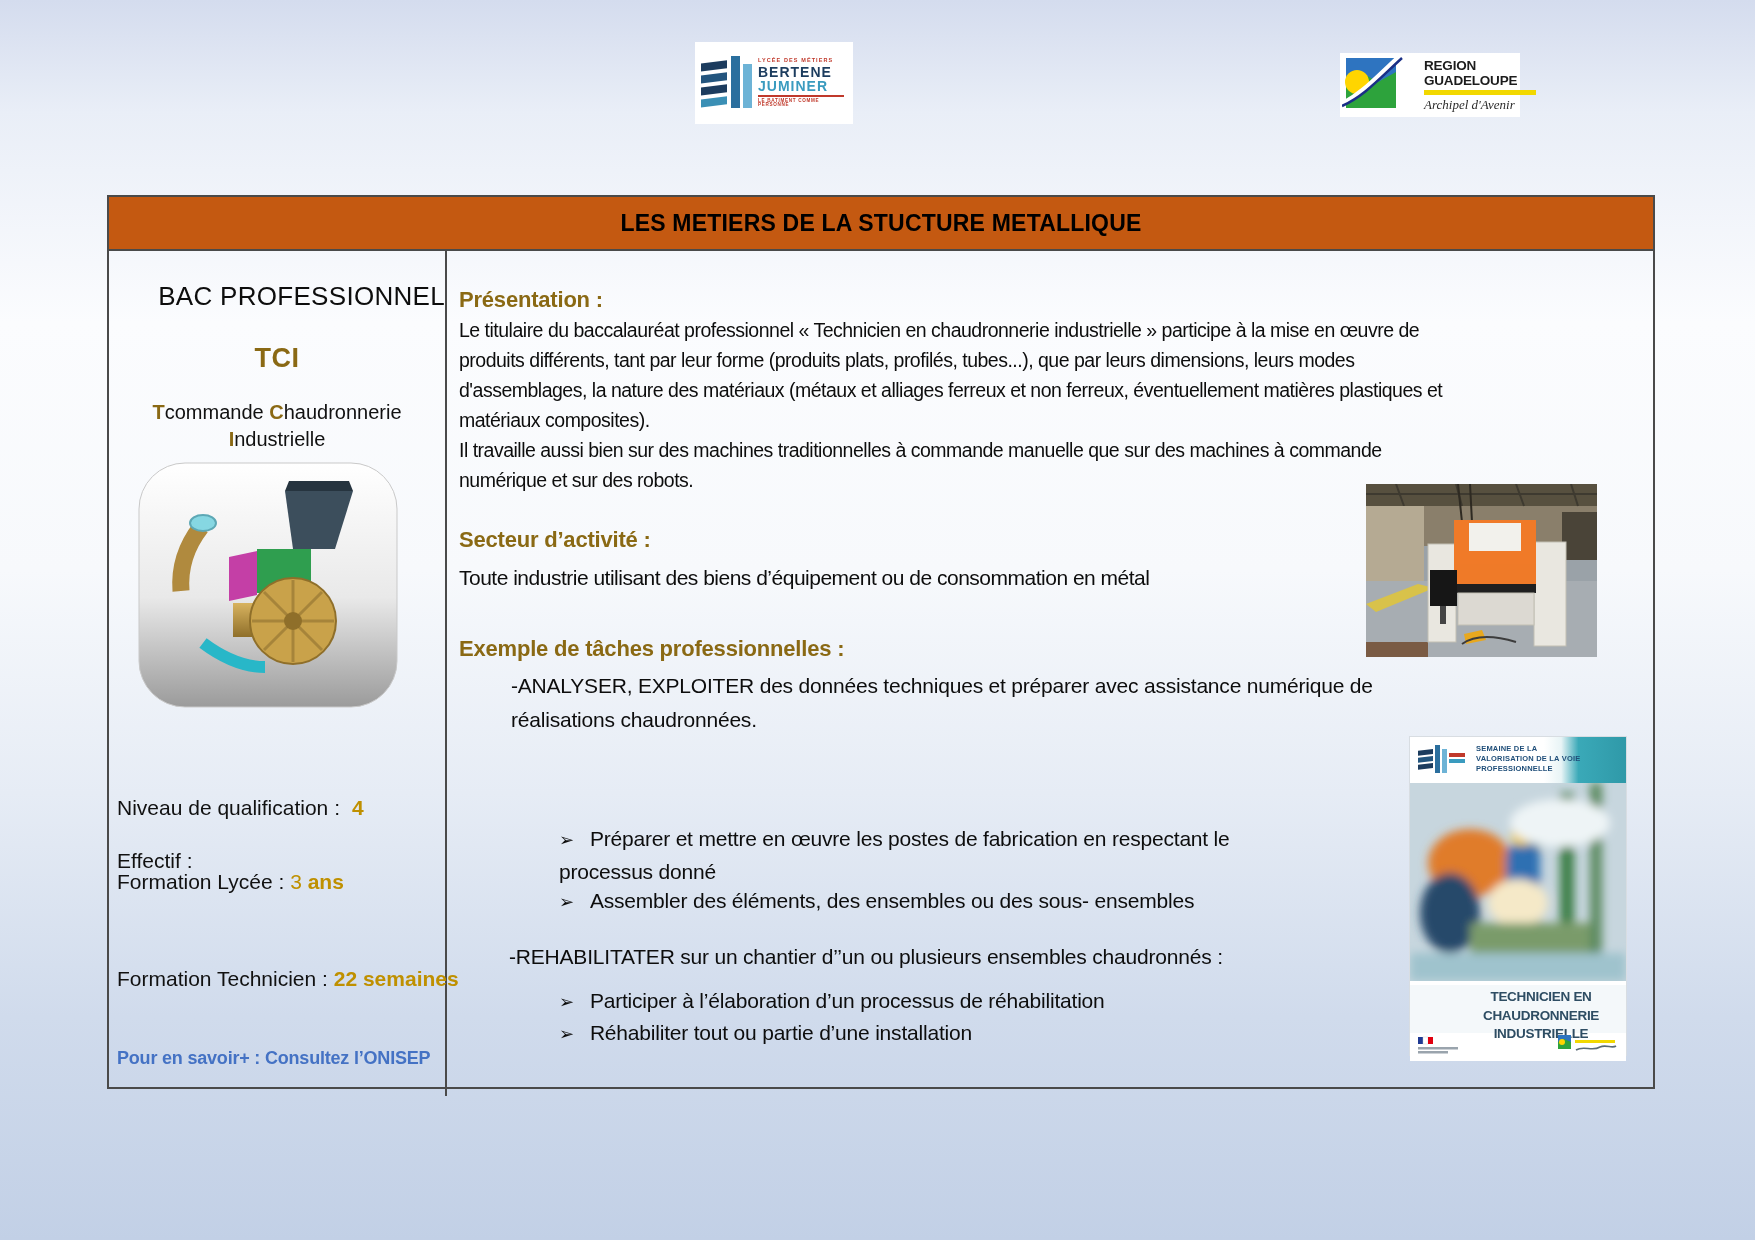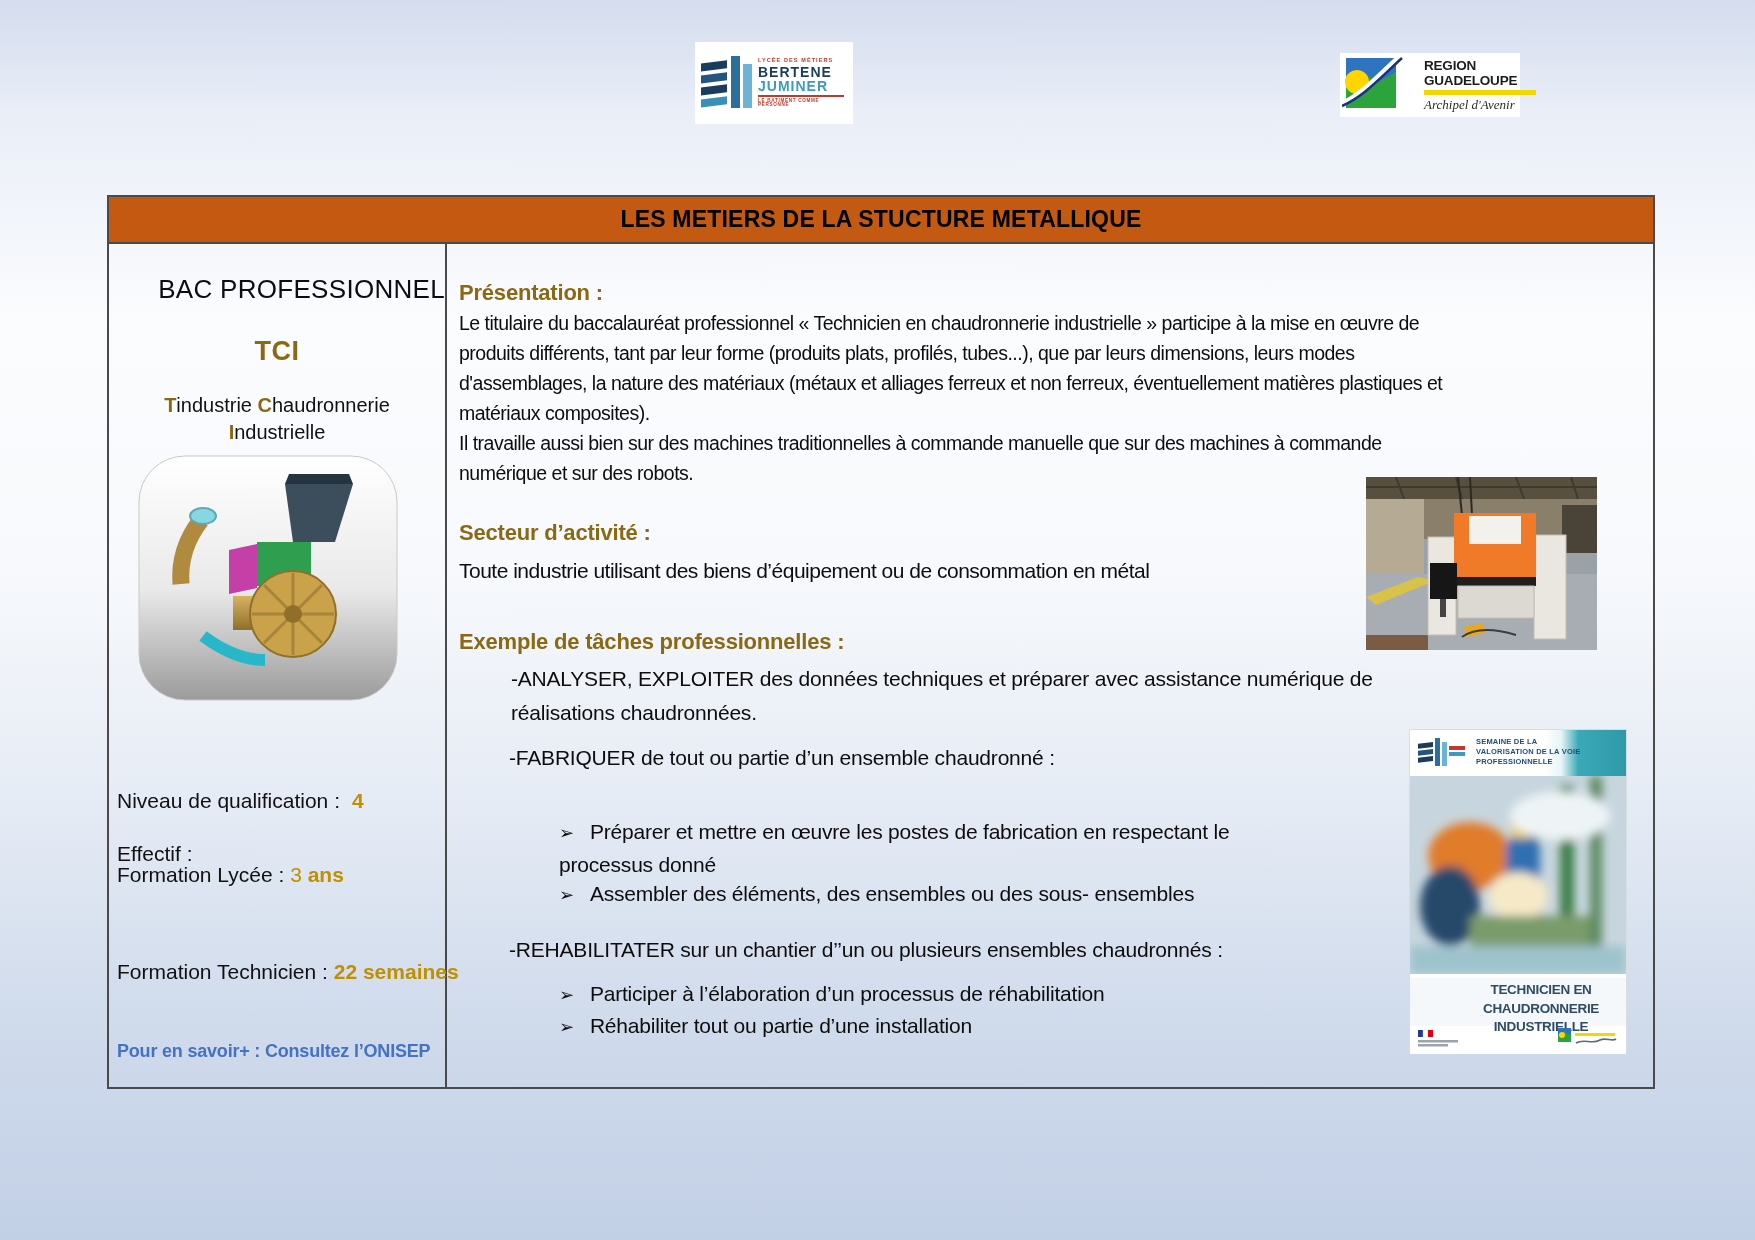--- a/index.html
+++ b/index.html
@@ -22,21 +22,21 @@
   .lc-n2{font-size:14px;font-weight:bold;color:#3a9bbf;letter-spacing:1px;}
   .lc-rule{width:86px;height:2px;background:#c0392b;margin:2px 0 2px 0;}
   .lc-tag{font-size:4.6px;font-weight:bold;color:#c0392b;letter-spacing:.7px;}
   .logo-right{left:1340px;top:53px;width:176px;height:64px;padding:0 2px;}
   .gr-text{margin-left:20px;}
   .gr-name{font-size:13.5px;font-weight:bold;color:#1c1c1c;letter-spacing:-0.2px;}
   .gr-bar{width:112px;height:5px;background:#f2d800;margin:2px 0;}
   .gr-tag{font-family:"Liberation Serif",serif;font-style:italic;font-size:13px;color:#2b2b2b;}
   
   .doc-table{left:107px;top:195px;width:1548px;height:894px;border:2px solid #4a4a4a;box-sizing:border-box;background:transparent;}
-  .banner{height:47px;background:#c45911;border-bottom:2px solid #4a4a4a;display:flex;align-items:center;justify-content:center;box-sizing:border-box;}
+  .banner{height:54px;background:#c45911;border-bottom:2px solid #4a4a4a;display:flex;align-items:center;justify-content:center;box-sizing:border-box;}
   .banner-title{font-size:23px;font-weight:bold;color:#000;letter-spacing:.2px;}
   .body-row{display:flex;height:845px;}
   .cell-left{width:338px;border-right:2px solid #4a4a4a;box-sizing:border-box;position:relative;}
   .cell-right{flex:1;position:relative;}
   
   .bac{left:0;top:30px;width:100%;text-align:right;font-size:26px;color:#0d0d0d;letter-spacing:.3px;}
   .tci{left:0;top:92px;width:100%;text-align:center;font-size:27px;font-weight:bold;color:#8a6914;letter-spacing:.5px;}
   .prog-name{left:0;top:148px;width:100%;text-align:center;font-size:20px;color:#111;line-height:27px;}
   .gold-init{color:#8a6914;font-weight:bold;}
   .info-line{left:8px;font-size:21px;color:#111;white-space:nowrap;}
@@ -108,21 +108,21 @@
   <div class="abs doc-table">
     <div class="banner">
       <span class="banner-title">LES METIERS DE LA STUCTURE METALLIQUE</span>
     </div>
     <div class="body-row">
 
       <div class="cell-left">
         <div class="abs bac">BAC PROFESSIONNEL</div>
         <div class="abs tci">TCI</div>
         <div class="abs prog-name">
-          <span class="gold-init">T</span><span>industrie </span><span class="gold-init">C</span><span>haudronnerie</span><br>
+          <span class="gold-init">T</span><span>commande </span><span class="gold-init">C</span><span>haudronnerie</span><br>
           <span class="gold-init">I</span><span>ndustrielle</span>
         </div>
 
         <div class="abs cad-img">
           <svg width="262" height="248" viewBox="0 0 262 248">
             <defs>
               <linearGradient id="silver" x1="0" y1="0" x2="0" y2="1">
                 <stop offset="0" stop-color="#ffffff"></stop>
                   <stop offset="0.55" stop-color="#e9e9e9"></stop>
                   <stop offset="1" stop-color="#9b9b9b"></stop>
@@ -178,21 +178,20 @@
           <span> Il travaille aussi bien sur des machines traditionnelles à commande manuelle que sur des machines à commande numérique et sur des robots.</span>
         </div>
 
         <div class="abs h-gold" style="left:12px;top:276px;">Secteur d’activité :</div>
         <div class="abs para" style="left:12px;top:312px;width:900px;font-size:21px;">Toute industrie utilisant des biens d’équipement ou de consommation en métal</div>
 
         <div class="abs h-gold" style="left:12px;top:385px;">Exemple de tâches professionnelles :</div>
 
         <div class="abs task-line" style="left:64px;top:418px;width:898px;line-height:34px;">-ANALYSER, EXPLOITER des données techniques et préparer avec assistance numérique de réalisations chaudronnées.</div>
 
-        <div class="abs task-line" style="left:62px;top:502px;">-FABRIQUER de tout ou partie d’un ensemble chaudronné :</div>
 
         <div class="abs bullet" style="left:112px;top:572px;width:700px;">
           <span class="b-glyph">➢</span><span>Préparer et mettre en œuvre les postes de fabrication en respectant le processus donné</span>
         </div>
         <div class="abs bullet" style="left:112px;top:634px;width:700px;">
           <span class="b-glyph">➢</span><span>Assembler des éléments, des ensembles ou des sous- ensembles</span>
         </div>
 
         <div class="abs task-line" style="left:62px;top:694px;">-REHABILITATER sur un chantier d’’un ou plusieurs ensembles chaudronnés :</div>
 

